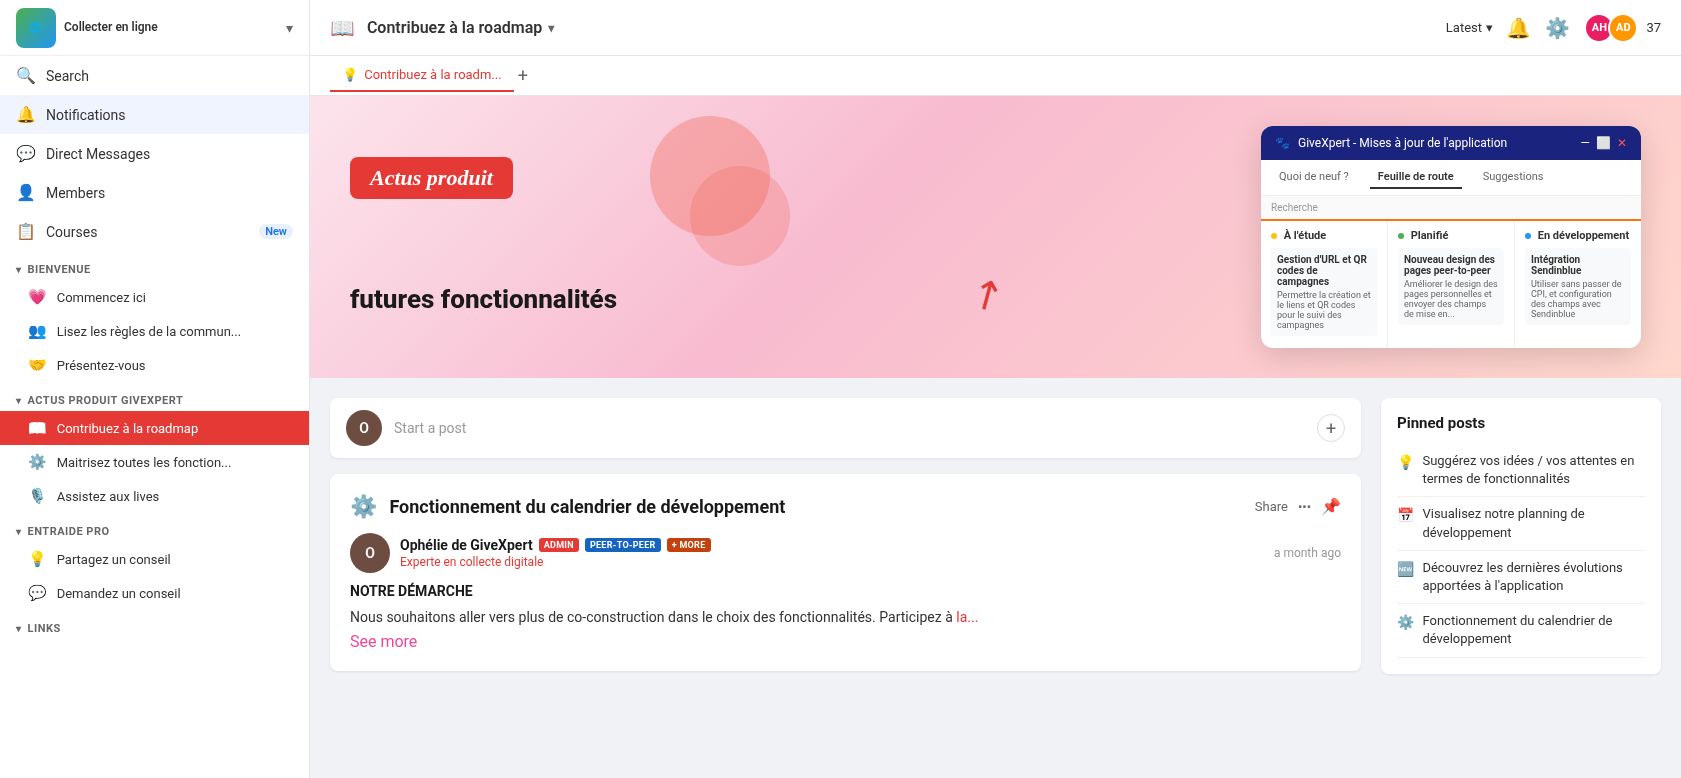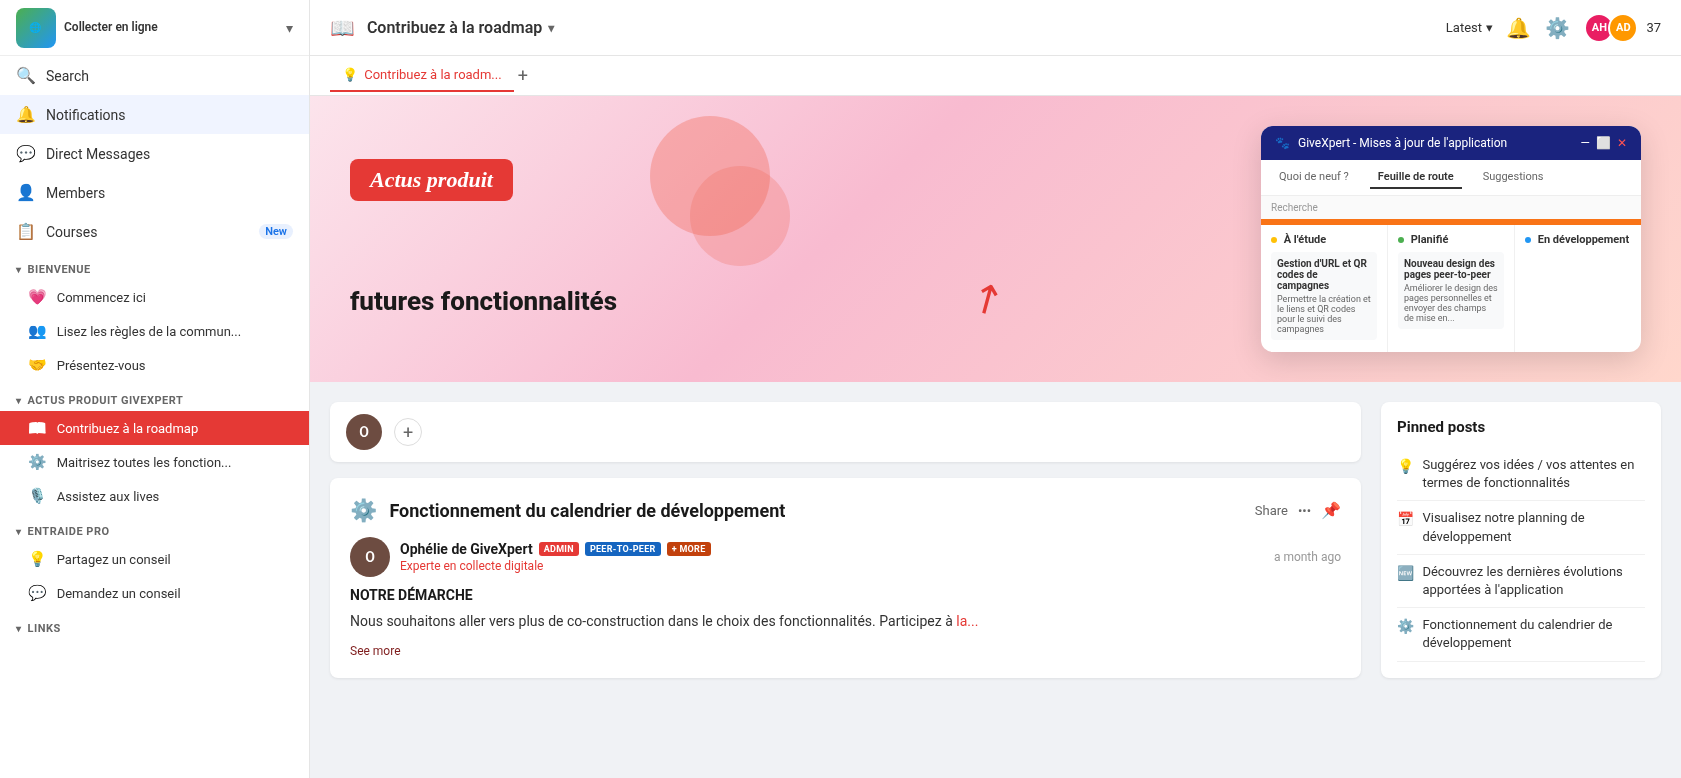--- a/index.html
+++ b/index.html
@@ -329,21 +329,21 @@
     .badge-admin { background: #e53935; color: white; }
     .badge-peer { background: #1565c0; color: white; }
     .badge-more { background: #c2410c; color: white; }
     .author-sub { font-size: 12px; color: #e53935; }
     .post-time { font-size: 12px; color: #999; margin-left: auto; }
 
     .post-body { font-size: 14px; color: #1a1a1a; }
     .post-body .post-heading { font-weight: 700; margin-bottom: 8px; }
     .post-body .post-text { color: #333; line-height: 1.5; }
     .post-body .post-text a { color: #e53935; text-decoration: none; }
-    .see-more { color: #7f1d1d; font-size: 12px; cursor: pointer; margin-top: 12px; display: block; }
+    .see-more { color: #ec4899; font-size: 16px; cursor: pointer; margin-top: 4px; display: block; }
 
     
     .pinned-sidebar {
       width: 280px;
       min-width: 280px;
       display: flex;
       flex-direction: column;
       gap: 0;
     }
     .pinned-title {
@@ -513,21 +513,21 @@
             <span style="cursor:pointer;">—</span>
             <span style="cursor:pointer;">⬜</span>
             <span style="cursor:pointer; color:#ff5252;">✕</span>
           </span>
         </div>
         <div class="roadmap-tabs">
           <span class="roadmap-tab">Quoi de neuf ?</span>
           <span class="roadmap-tab active">Feuille de route</span>
           <span class="roadmap-tab">Suggestions</span>
         </div>
-        <div style="padding:6px 10px; font-size:10px; color:#999; background:#fafafa; border-bottom:6px solid #f97316;">
+        <div style="padding:6px 10px; font-size:10px; color:#999; background:#fafafa; border-bottom:2px solid #f97316;">
           Recherche
         </div>
         <div class="roadmap-body">
           <div class="roadmap-col">
             <div class="roadmap-col-title">
               <span class="roadmap-dot dot-yellow"></span>
               <span>À l'étude</span>
             </div>
             <div class="roadmap-card">
               <div style="font-weight:700; font-size:10px; margin-bottom:3px;">Gestion d'URL et QR codes de campagnes</div>
@@ -542,32 +542,37 @@
             <div class="roadmap-card">
               <div style="font-weight:700; font-size:10px; margin-bottom:3px;">Nouveau design des pages peer-to-peer</div>
               <div style="color:#666; font-size:9px;">Améliorer le design des pages personnelles et envoyer des champs de mise en...</div>
             </div>
           </div>
           <div class="roadmap-col">
             <div class="roadmap-col-title">
               <span class="roadmap-dot dot-blue"></span>
               <span>En développement</span>
             </div>
+            <div class="roadmap-card">
+              <div style="font-weight:700; font-size:10px; margin-bottom:3px;">Intégration Sendinblue</div>
+              <div style="color:#666; font-size:9px;">Utiliser sans passer de CPI, et configuration des champs avec Sendinblue</div>
+            </div>
           </div>
         </div>
       </div>
     </div>
 
     <div class="posts-wrapper">
       <div class="posts-main">
 
         <div class="post-compose">
           <div class="compose-avatar">
             <span>O</span>
           </div>
+          <span class="compose-input" style="color:#999;">Start a post</span>
           <div class="compose-plus">+</div>
         </div>
 
         <div class="post-card">
           <div class="post-title-row">
             <span class="post-gear">⚙️</span>
             <span class="post-title">Fonctionnement du calendrier de développement</span>
             <div class="post-actions">
               <span class="post-share-btn">Share</span>
               <span class="post-dots">•••</span>

